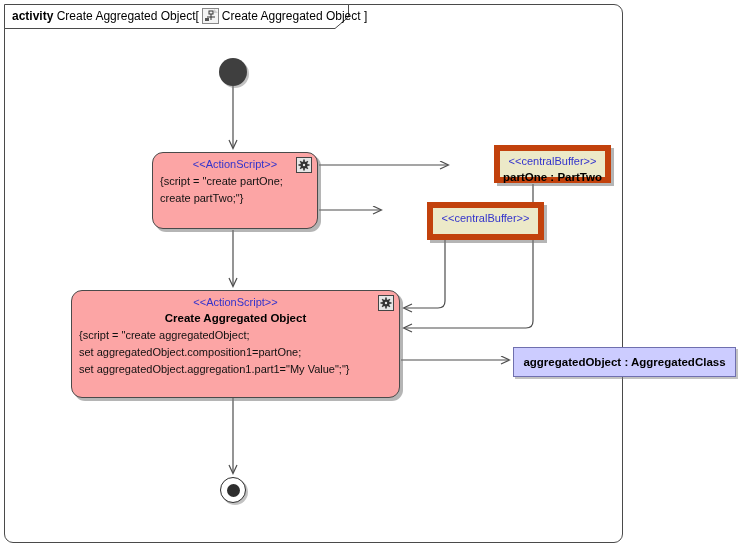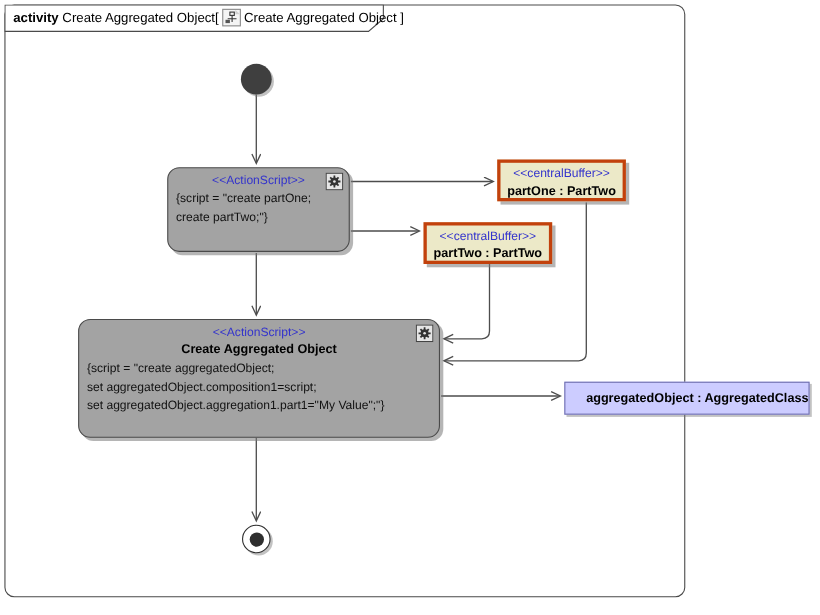--- a/index.html
+++ b/index.html
@@ -35,33 +35,34 @@
     border: 1px solid #8a8a8a; background: #f4f4f4;
     margin: 0 3px; position: relative; top: 0px;
   }
 
   
   .wires { position: absolute; left: 0; top: 0; z-index: 1; }
 
   
   .node { position: absolute; z-index: 2; }
   .action {
-    background: #a3a3a3;
+    background: #fca5a5;
     border: 1.5px solid #4a4a4a;
     border-radius: 11px;
     box-shadow: 3px 3px 0 rgba(120,120,120,0.55);
     text-align: center;
     padding-top: 4px;
   }
   .buffer {
     background: #ece9c8;
-    border: 3px solid #c2410c;
+    border: 6px solid #c2410c;
     box-shadow: 3px 3px 0 rgba(120,120,120,0.55);
     text-align: center;
     padding-top: 3px;
+    margin-left: 42px;
   }
   .objnode {
     background: #ccccff;
     border: 1px solid #6f6fae;
     box-shadow: 2px 2px 0 rgba(120,120,120,0.45);
     text-align: center;
     font-weight: bold;
     font-size: 11.5px;
     line-height: 28px;
     color: #000;
@@ -154,46 +155,45 @@
     </div>
   </div>
 
   <div class="node buffer" style="left:452px; top:145px; width:117px; height:38px;">
     <div class="stereotype">&lt;&lt;centralBuffer&gt;&gt;</div>
     <div class="node-name">partOne : PartTwo</div>
   </div>
 
   <div class="node buffer" style="left:385px; top:202px; width:117px; height:38px;">
     <div class="stereotype">&lt;&lt;centralBuffer&gt;&gt;</div>
-    <div class="node-name">partTwo : PartTwo</div>
   </div>
 
   <div class="node action" style="left:71px; top:290px; width:329px; height:108px;">
     <div class="stereotype">&lt;&lt;ActionScript&gt;&gt;</div>
     <div class="node-name">Create Aggregated Object</div>
     <div class="script">
       <div>{script = "create aggregatedObject;</div>
-      <div>set aggregatedObject.composition1=script;</div>
+      <div>set aggregatedObject.composition1=partOne;</div>
       <div>set aggregatedObject.aggregation1.part1="My Value";"}</div>
     </div>
     <div class="gear-btn">
       <svg width="12" height="12" viewBox="0 0 12 12">
         <g stroke="#333" stroke-width="1.6">
           <line x1="6" y1="0.5" x2="6" y2="11.5"></line>
             <line x1="0.5" y1="6" x2="11.5" y2="6"></line>
           <line x1="2.2" y1="2.2" x2="9.8" y2="9.8"></line>
             <line x1="9.8" y1="2.2" x2="2.2" y2="9.8"></line>
         </g>
         <circle cx="6" cy="6" r="3.6" fill="#333"></circle>
         <circle cx="6" cy="6" r="1.2" fill="#e6e6e6"></circle>
       </svg>
     </div>
   </div>
 
-  <div class="node objnode" style="left:513px; top:347px; width:223px; height:30px;text-align:right;">
+  <div class="node objnode" style="left:513px; top:347px; width:223px; height:30px;">
     <span>aggregatedObject : AggregatedClass</span>
   </div>
 
   <div class="final-outer" style="left:220px; top:477px;">
     <div class="final-inner"></div>
   </div>
 
 </div>
 
 </body></html>

